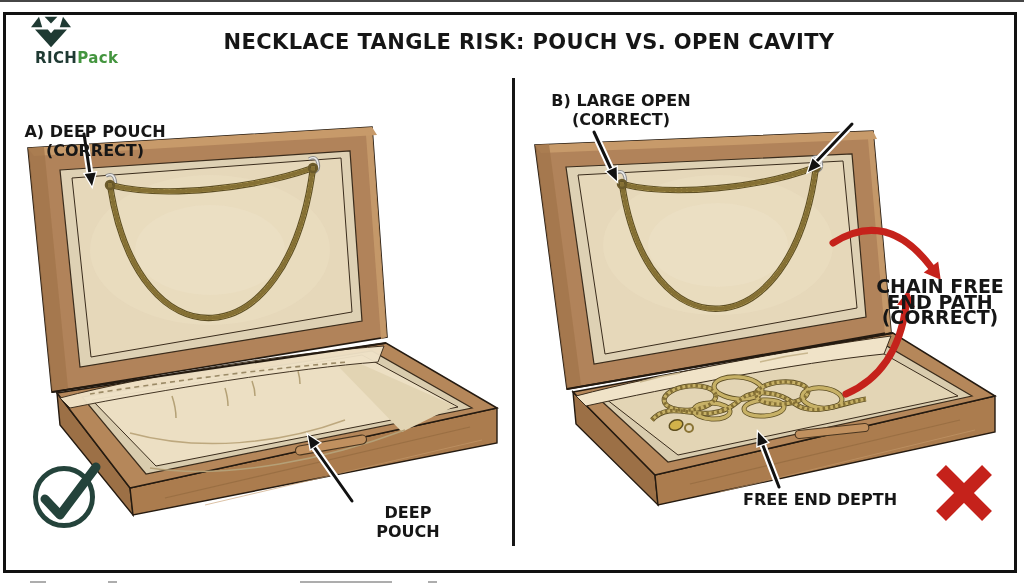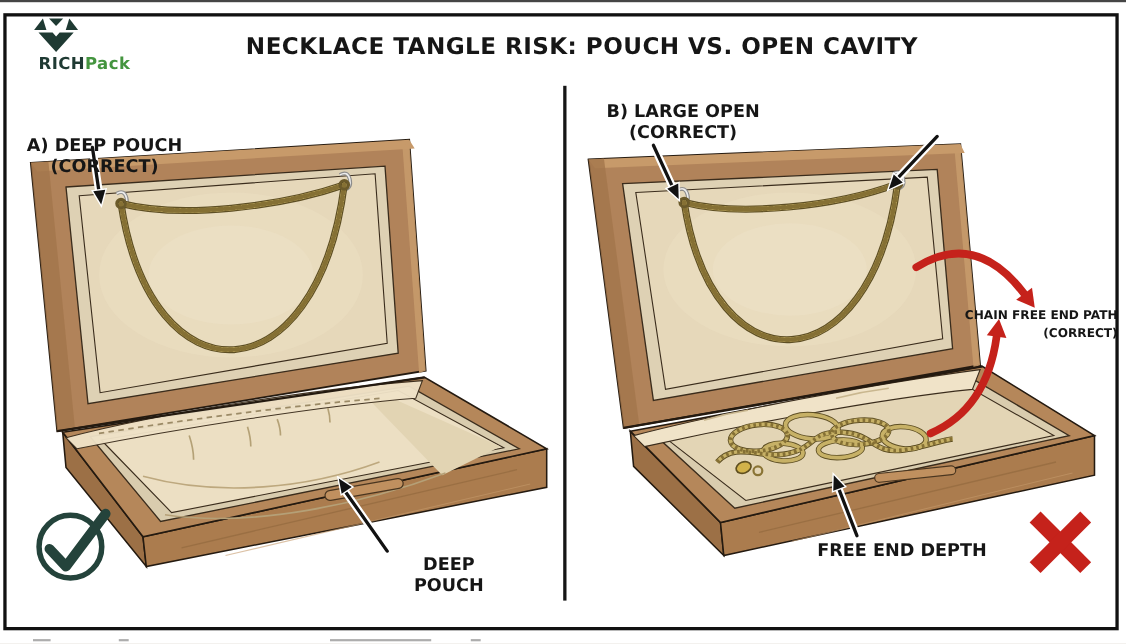--- a/index.html
+++ b/index.html
@@ -18,21 +18,21 @@
   #divider{position:absolute;left:512px;top:78px;width:3px;height:468px;background:#161616;}
   #title{
     position:absolute;left:0;top:30px;width:1024px;text-align:center;
     font-size:21px;font-weight:700;letter-spacing:.4px;transform:translateX(17px);
   }
   #brand{position:absolute;left:15px;top:49px;font-size:15px;font-weight:700;letter-spacing:.4px;white-space:nowrap;}
   #brand .rich{color:#1f3a33;margin-left:20px;}
   #brand .pack{color:#44953f;}
   .heading{position:absolute;text-align:center;font-weight:700;font-size:16px;line-height:19px;}
   .callout{position:absolute;text-align:center;font-weight:700;font-size:16px;line-height:19px;}
-  #movement-callout{position:absolute;text-align:right;font-weight:700;font-size:11px;line-height:15.5px;}
+  #movement-callout{position:absolute;text-align:center;font-weight:700;font-size:19px;line-height:15.5px;}
   .dash{position:absolute;top:581px;height:2px;background:#4a4a4a;opacity:.45;}
   svg{display:block;}
 </style>
 </head>
 <body>
 
 <div id="canvas">
 
   <div id="top-edge"></div>
   <div id="frame"></div>

